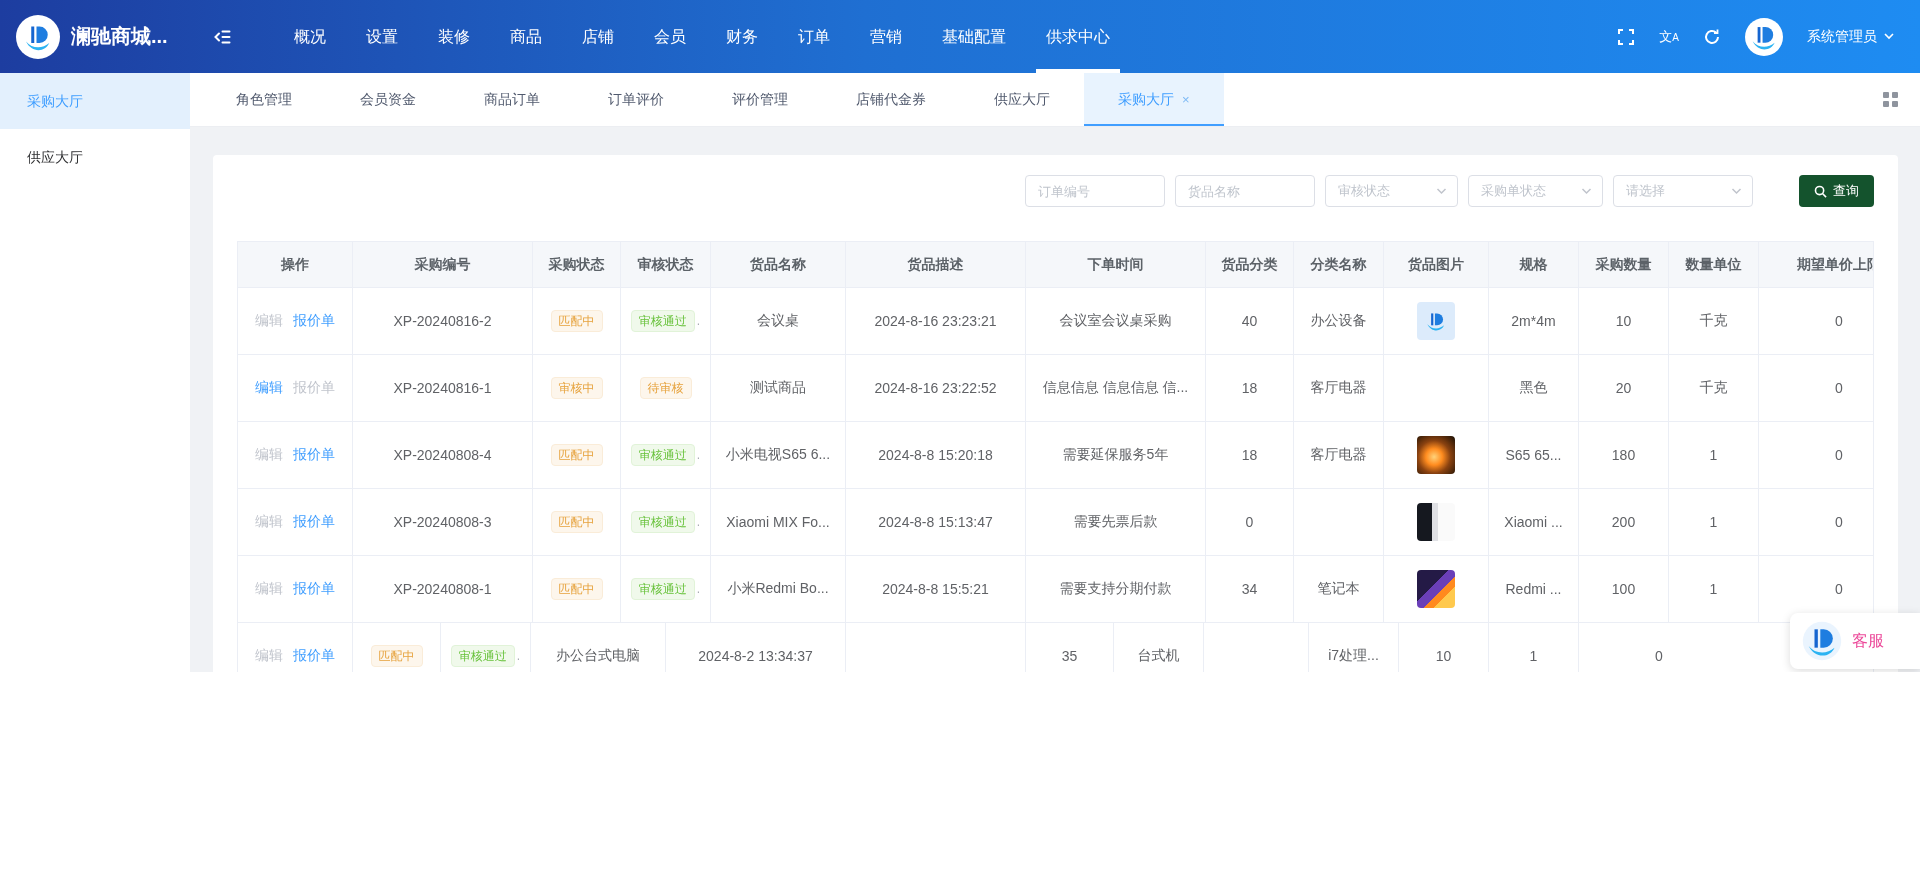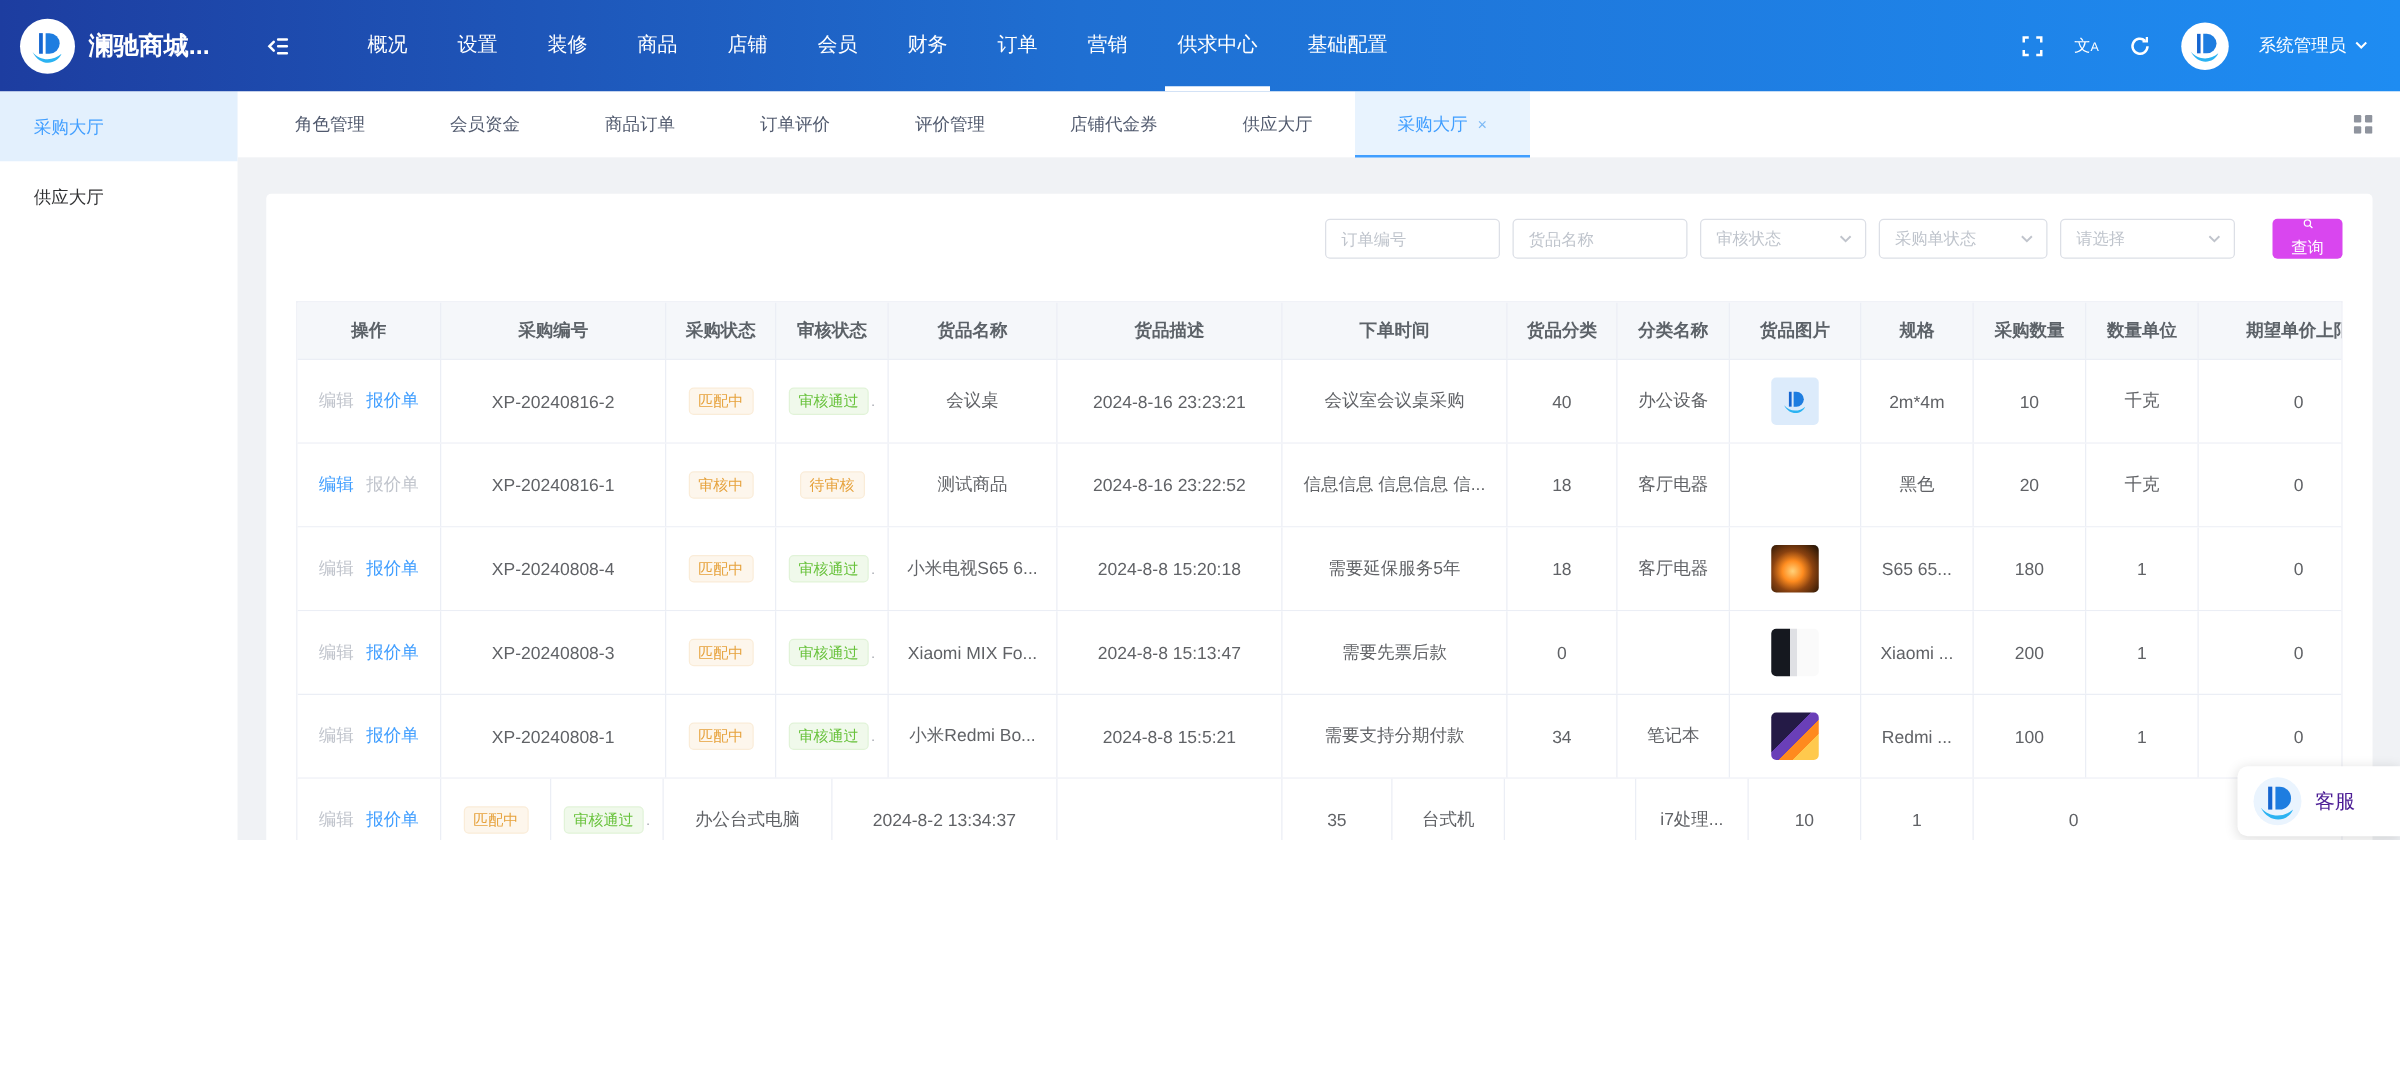--- a/index.html
+++ b/index.html
@@ -42,22 +42,22 @@
   .card{position:absolute;left:23px;top:28px;width:1685px;height:690px;background:#fff;border-radius:4px;}
 
   
   .filters{position:absolute;top:20px;right:24px;display:flex;align-items:center;gap:10px;}
   .f-input{width:114px;height:30px;border:1px solid #dcdfe6;border-radius:4px;padding:0 12px;
     font-size:13px;color:#606266;outline:none;font-family:inherit;}
   .f-input::placeholder{color:#bfc4cc;}
   .f-select{height:32px;border:1px solid #dcdfe6;border-radius:4px;display:flex;align-items:center;
     justify-content:space-between;padding:0 10px 0 12px;font-size:13px;color:#bfc4cc;cursor:pointer;box-sizing:border-box;background:#fff;}
   .w133{width:133px;}.w135{width:135px;}.w140{width:140px;}
-  .btn-search{height:32px;padding:0 15px;background:#d946ef;border-radius:4px;color:#fff;font-size:13px;
-    display:flex;align-items:center;gap:6px;cursor:pointer;border:none;margin-left:20px;flex-direction:column;}
+  .btn-search{height:32px;padding:0 15px;background:#14532d;border-radius:4px;color:#fff;font-size:13px;
+    display:flex;align-items:center;gap:6px;cursor:pointer;border:none;margin-left:36px;}
 
   
   .table{position:absolute;left:24px;top:86px;width:1637px;overflow:hidden;border:1px solid #ebeef5;border-bottom:none;box-sizing:border-box;}
   .trow{display:flex;width:1701px;border-bottom:1px solid #ebeef5;background:#fff;}
   .trow.head{background:#f5f7fa;}
   .th,.td{flex:0 0 auto;display:flex;align-items:center;justify-content:center;box-sizing:border-box;
     border-right:1px solid #ebeef5;font-size:14px;text-align:center;padding:0 6px;overflow:hidden;white-space:nowrap;}
   .th{height:45px;font-weight:700;color:#5c6268;}
   .td{height:66px;color:#606266;}
   .c0{width:115px;}.c1{width:180px;}.c2{width:88px;}.c3{width:90px;}.c4{width:135px;}
@@ -89,21 +89,21 @@
     background:#f4f4f5;color:#b6b9c0;font-size:14px;cursor:pointer;}
   .pg-btn.cur{background:#409eff;color:#fff;font-weight:700;}
   .pg-goto{display:flex;align-items:center;gap:8px;margin-left:10px;}
   .pg-input{width:40px;height:26px;border:1px solid #dcdfe6;border-radius:4px;text-align:center;
     font-size:13px;color:#606266;outline:none;font-family:inherit;}
 
   
   .support{position:absolute;right:0;bottom:3px;width:130px;height:56px;background:#fff;
     border-radius:8px 0 0 8px;box-shadow:0 2px 10px rgba(0,0,0,.14);display:flex;align-items:center;
     gap:10px;padding-left:12px;box-sizing:border-box;cursor:pointer;z-index:9;}
-  .support-label{font-size:16px;color:#4c1d95;}
+  .support-label{font-size:16px;color:#ec4899;}
   svg{display:block;}
 </style>
 </head>
 <body>
 
 <div class="screen">
 
   <header class="navbar">
     <div class="brand">
       <span class="logo-circle">
@@ -125,22 +125,22 @@
     <nav class="menu">
       <span class="menu-item">概况</span>
       <span class="menu-item">设置</span>
       <span class="menu-item">装修</span>
       <span class="menu-item">商品</span>
       <span class="menu-item">店铺</span>
       <span class="menu-item">会员</span>
       <span class="menu-item">财务</span>
       <span class="menu-item">订单</span>
       <span class="menu-item">营销</span>
+      <span class="menu-item">基础配置</span>
       <span class="menu-item active">供求中心</span>
-      <span class="menu-item">基础配置</span>
     </nav>
     <div class="nav-right">
       <span class="nav-ico">
         <svg width="18" height="18" viewBox="0 0 18 18" fill="none" stroke="#fff" stroke-width="2">
             <path d="M2 6V2h4M12 2h4v4M16 12v4h-4M6 16H2v-4"></path>
           </svg>
       </span>
       <span class="i-translate">文<small>A</small></span>
       <span class="nav-ico">
         <svg width="18" height="18" viewBox="0 0 18 18" fill="none" stroke="#fff" stroke-width="2">

